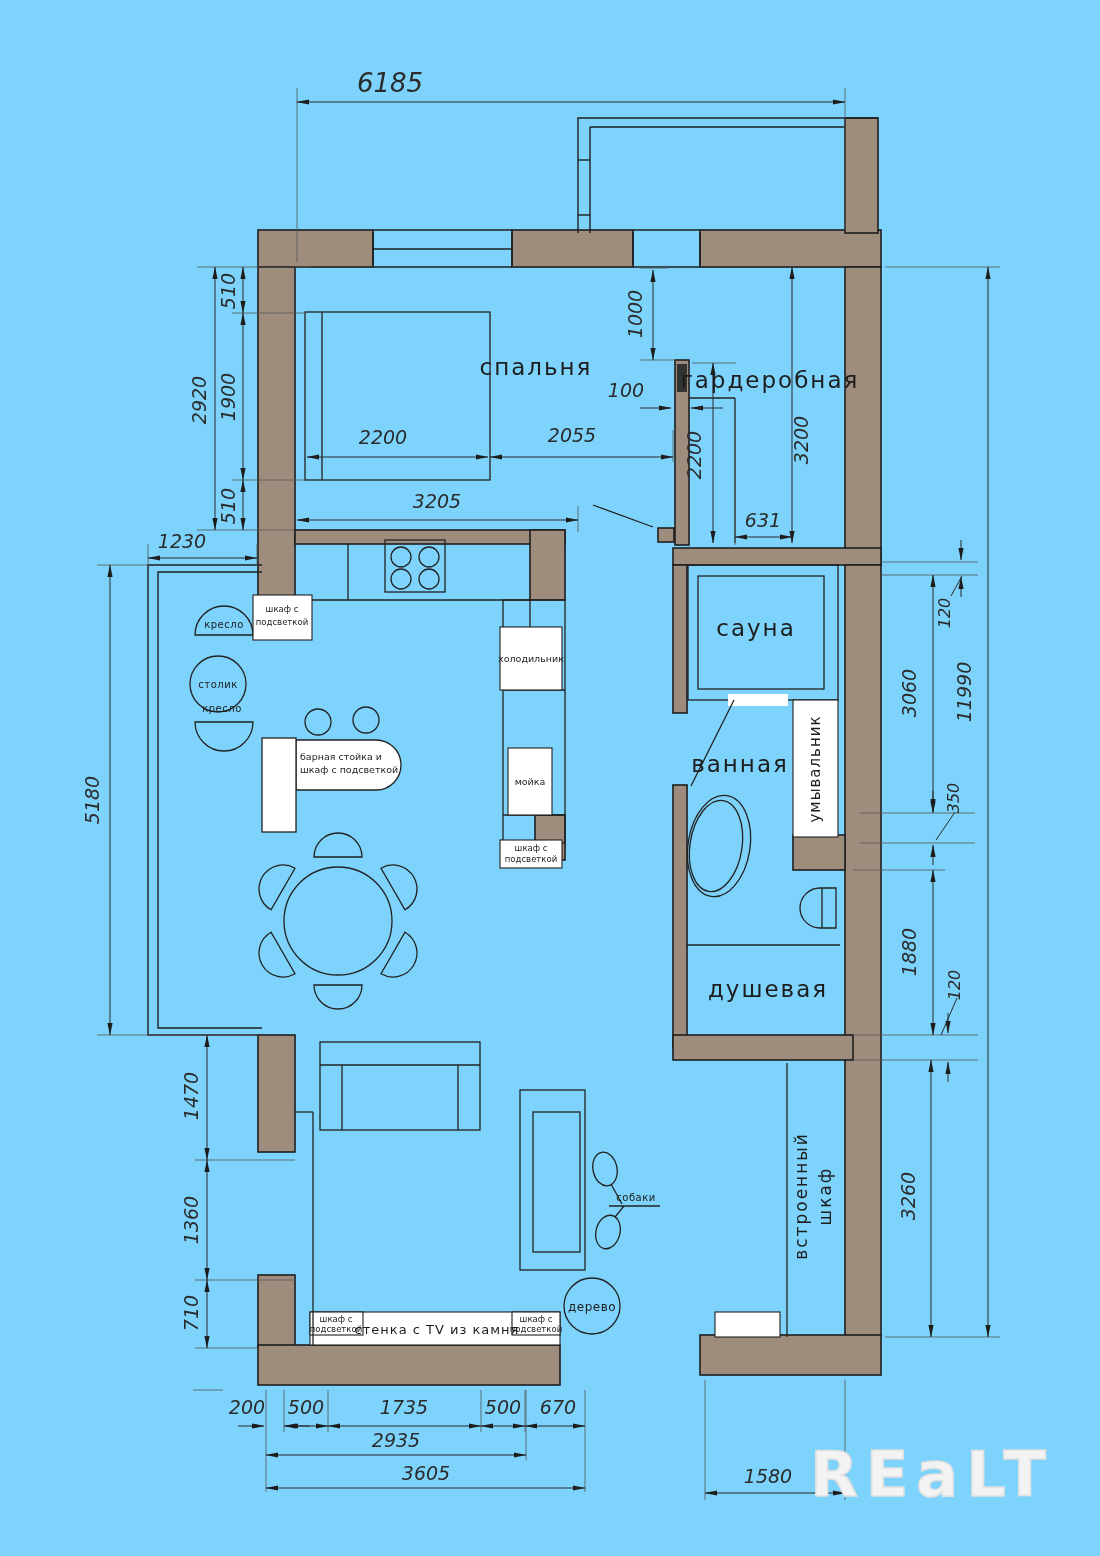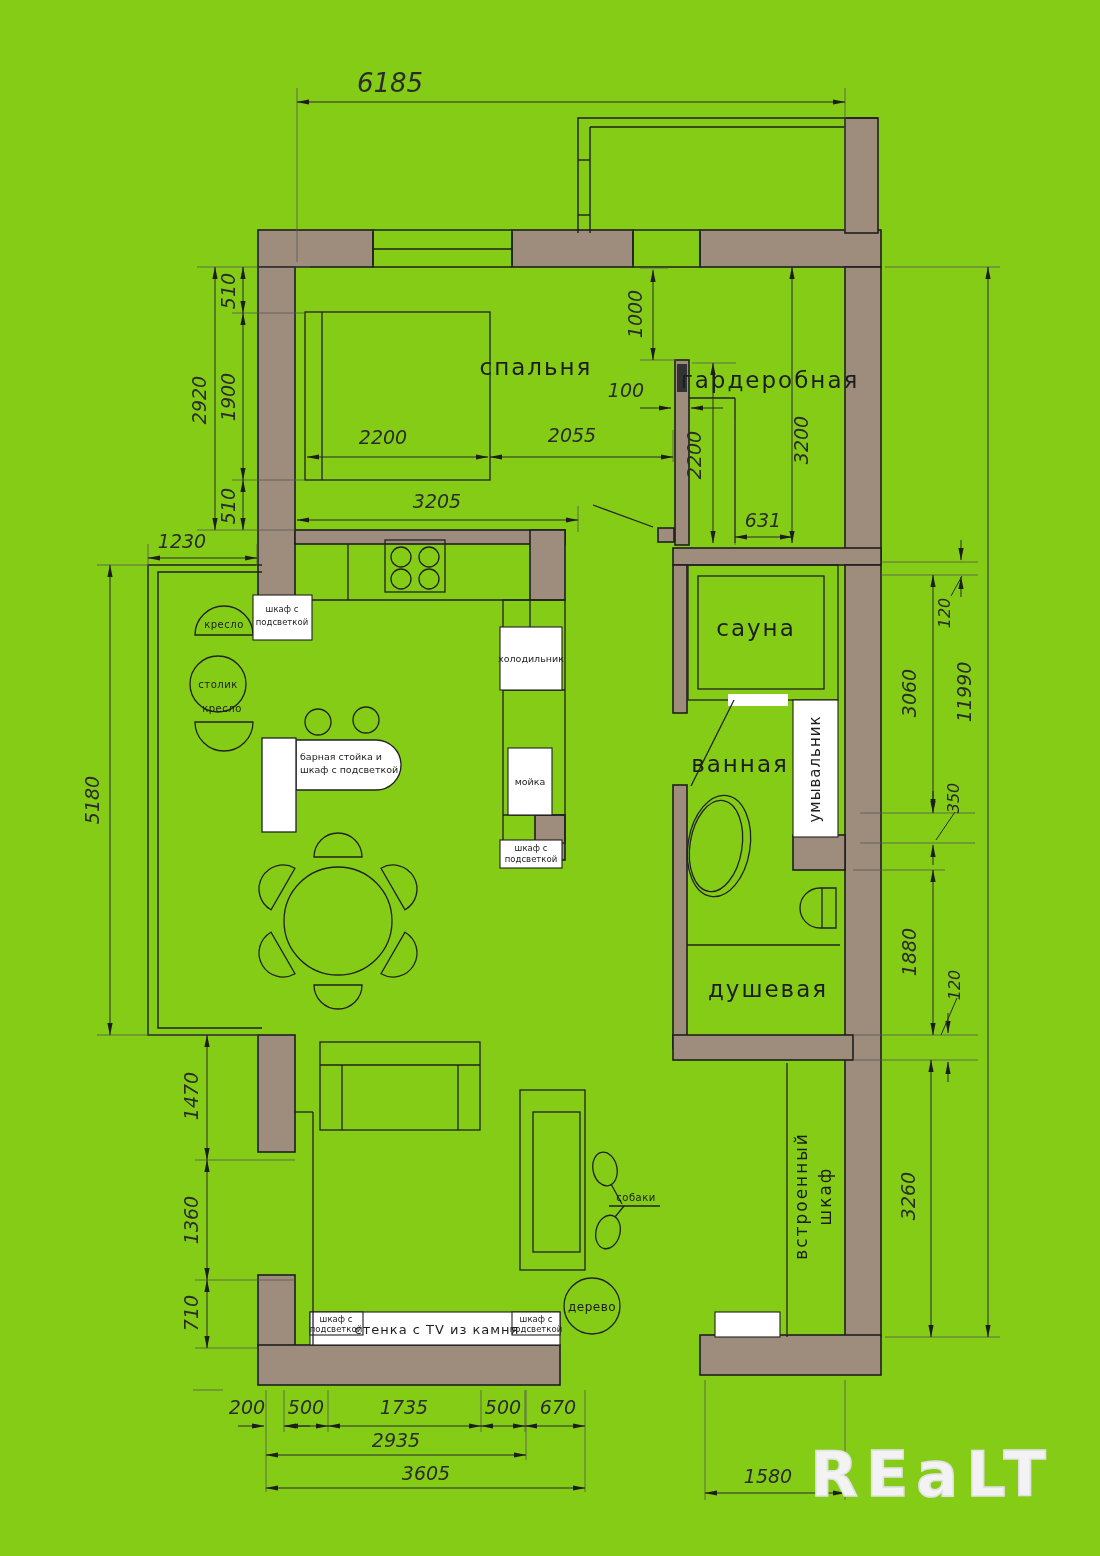--- a/index.html
+++ b/index.html
@@ -1,16 +1,16 @@
 <!DOCTYPE html>
 <html><head>
 <meta charset="utf-8">
 <style>
   html,body{margin:0;padding:0;background:#fff;}
-  #stage{position:relative;width:1100px;height:1556px;background:#84cc16;overflow:hidden;
+  #stage{position:relative;width:1100px;height:1556px;background:#7dd3fc;overflow:hidden;
          font-family:"DejaVu Sans",sans-serif;}
   svg{display:block}
   .wall{fill:#9e8d7c;stroke:#1f1f1f;stroke-width:1.6}
   .ln{stroke:#1f1f1f;stroke-width:1.4;fill:none}
   .fur{stroke:#222;stroke-width:1.3;fill:#fff}
   .furn{stroke:#222;stroke-width:1.3;fill:none}
   .box{stroke:#1f1f1f;stroke-width:1.1;fill:#fff}
   .ext{stroke:#555;stroke-width:.8;fill:none}
   .dim{stroke:#2b2b2b;stroke-width:1;fill:none}
   text{fill:#1d1d1d}

